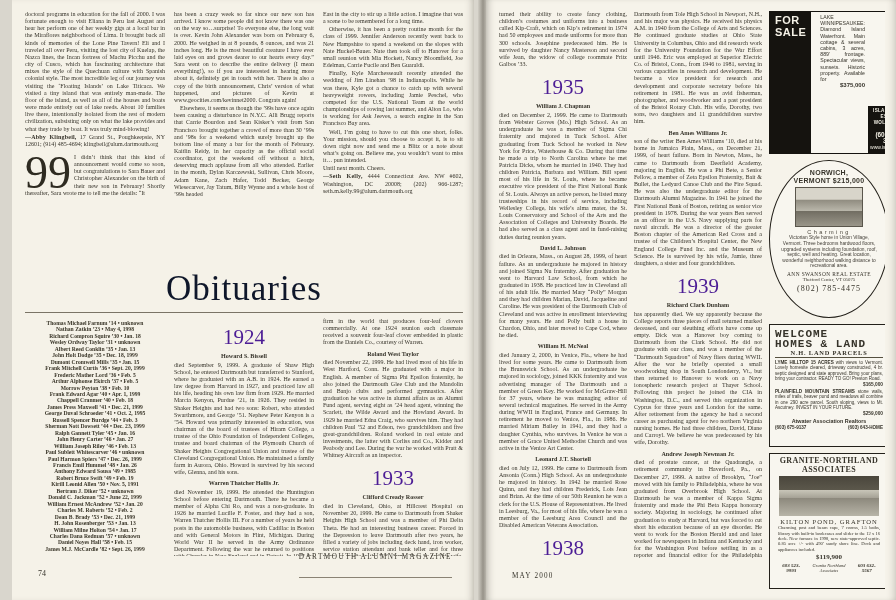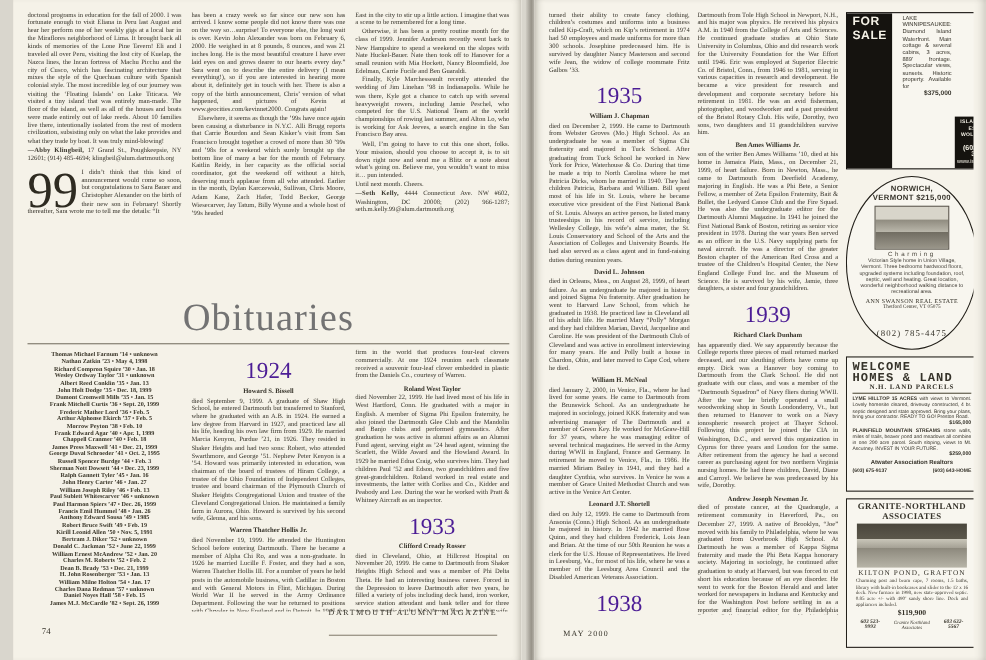--- a/index.html
+++ b/index.html
@@ -15,21 +15,21 @@
   .page-right{left:486px;width:410px;background:#f6f3ea;box-shadow:inset 6px 0 8px -6px rgba(60,55,45,.5), inset -8px 0 10px -8px rgba(60,55,45,.35);}
   .gutter{position:absolute;left:478px;top:0;width:10px;height:600px;
     background:linear-gradient(90deg,rgba(70,64,54,.05),rgba(70,64,54,.45) 50%,rgba(70,64,54,.08));}
 
   
   .inner{position:absolute;left:13px;right:11px;top:11px;bottom:0;}
   .notes-row{display:flex;gap:9px;height:256px;overflow:hidden;}
   .col{flex:1 1 0;overflow:hidden;font-size:6px;line-height:7.15px;text-align:justify;}
   .obit-title{
     font-size:35px;line-height:42px;height:44px;text-align:center;letter-spacing:1px;
-    color:#737373;border-bottom:1px solid #7a7466;margin-top:1px;
+    color:#0f172a;border-bottom:1px solid #7a7466;margin-top:1px;
   }
   .obit-row{display:flex;gap:9px;height:238px;overflow:hidden;margin-top:5px;}
   .deaths{font-size:5.6px;line-height:6.45px;text-align:center;padding-top:2px;}
   .death-line{font-weight:bold;white-space:nowrap;overflow:hidden;color:#393528;}
 
   .blk{margin:0;}
   .blk-p{text-indent:6px;margin-bottom:1px;}
   .blk-cont{text-indent:0;margin-bottom:1px;}
   .blk-name{text-align:center;font-weight:bold;font-size:6.1px;margin:4px 0 1.5px;text-indent:0;}
   .blk-year{text-align:center;font-size:21px;line-height:23px;margin:8px 0 4px;text-indent:0;color:#4c1d95;}
@@ -62,21 +62,21 @@
 
   .ad-oval{border:1.6px solid #23201a;border-radius:50%;height:158px;padding:8px 9px;box-sizing:border-box;
     text-align:center;font-family:"Liberation Sans","DejaVu Sans",sans-serif;overflow:hidden;}
   .nv-title{font-weight:bold;font-size:7px;line-height:8px;letter-spacing:.3px;}
   .nv-photo{width:66px;height:38px;margin:2px auto;border:1px solid #5a564c;background:
      linear-gradient(180deg,#d8d5ca 0%,#d8d5ca 30%,#8f8b7f 31%,#b9b6aa 60%,#716d62 61%,#9a968a 100%);}
   .nv-charming{font-size:5.6px;letter-spacing:2.4px;color:#4a463c;}
   .nv-body{font-size:4.8px;line-height:5.6px;color:#45413a;}
   .nv-agency{font-family:"Liberation Serif",serif;font-size:5.4px;letter-spacing:.4px;margin-top:2px;}
   .nv-addr{font-family:"Liberation Serif",serif;font-size:4.8px;}
-  .nv-phone{font-family:"Liberation Serif",serif;font-size:8px;letter-spacing:1px;margin-top:16px;}
+  .nv-phone{font-family:"Liberation Serif",serif;font-size:8px;letter-spacing:1px;margin-top:2px;}
 
   .ad-welcome{border:1px solid #23201a;height:124px;padding:4px 5px;box-sizing:border-box;overflow:hidden;}
   .wl-title{font-family:Liberation Mono, monospace;font-weight:bold;font-size:11px;line-height:10px;text-align:left;letter-spacing:1px;}
   .wl-sub{font-family:"Liberation Serif",serif;font-weight:bold;font-size:6.4px;text-align:center;letter-spacing:.8px;border-bottom:1px solid #55503f;padding-bottom:1px;margin-bottom:2px;}
   .wl-item{font-size:4.5px;line-height:5.3px;text-align:justify;margin-bottom:1px;}
   .wl-item b{font-size:4.6px;}
   .wl-price{text-align:right;font-size:4.8px;font-weight:bold;margin-bottom:2px;}
   .wl-agency{text-align:center;font-weight:bold;font-size:5.4px;margin-top:2px;}
   .wl-phones{display:flex;justify-content:space-between;font-weight:bold;font-size:4.6px;margin-top:1px;}
 

